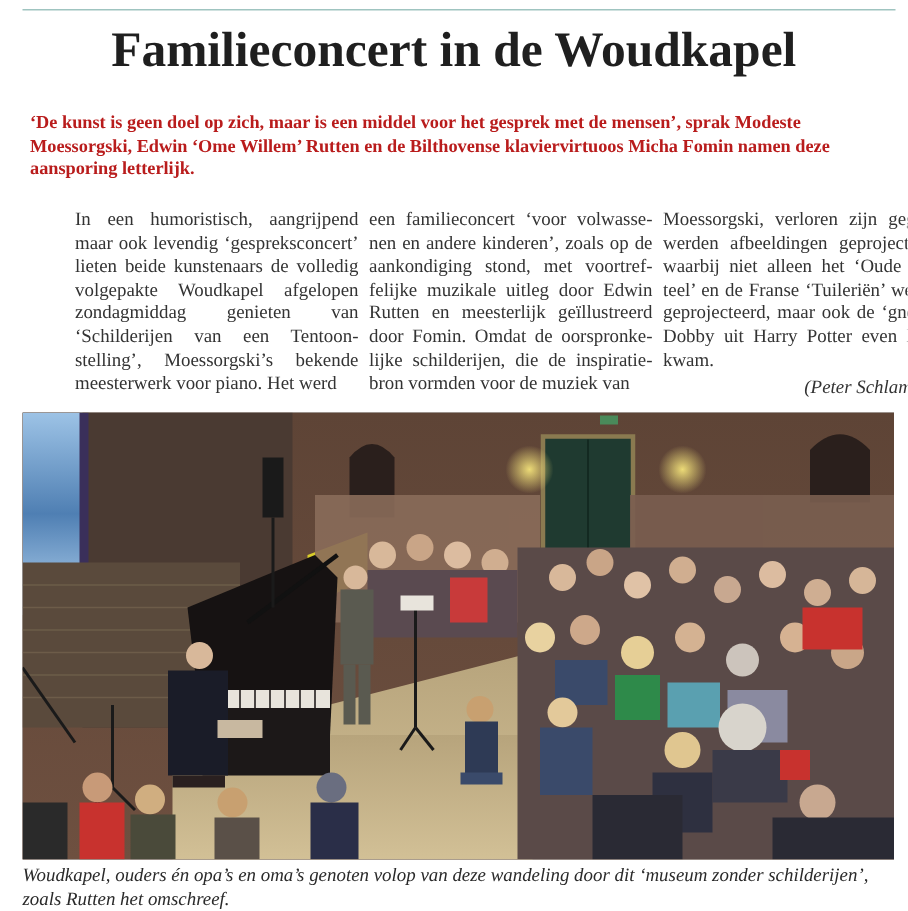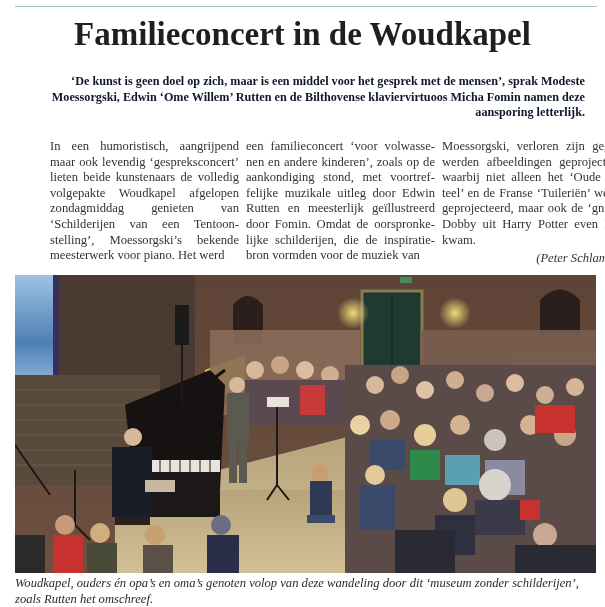--- a/index.html
+++ b/index.html
@@ -34,25 +34,25 @@
       line-height: 44px;
       color: #1f1f1f;
       letter-spacing: 0px;
       margin: 0;
     }
     .lead {
       position: absolute;
       left: 20px;
       top: 74px;
       width: 565px;
-      text-align: right;
+      text-align: left;
       font-weight: bold;
       font-size: 12.2px;
       line-height: 15.5px;
-      color: #0f172a;
+      color: #b91c1c;
       margin: 0;
     }
     .columns {
       position: absolute;
       top: 139px;
       left: 16px;
       width: 581px;
       display: flex;
       justify-content: space-between;
       margin-left: 34px;

